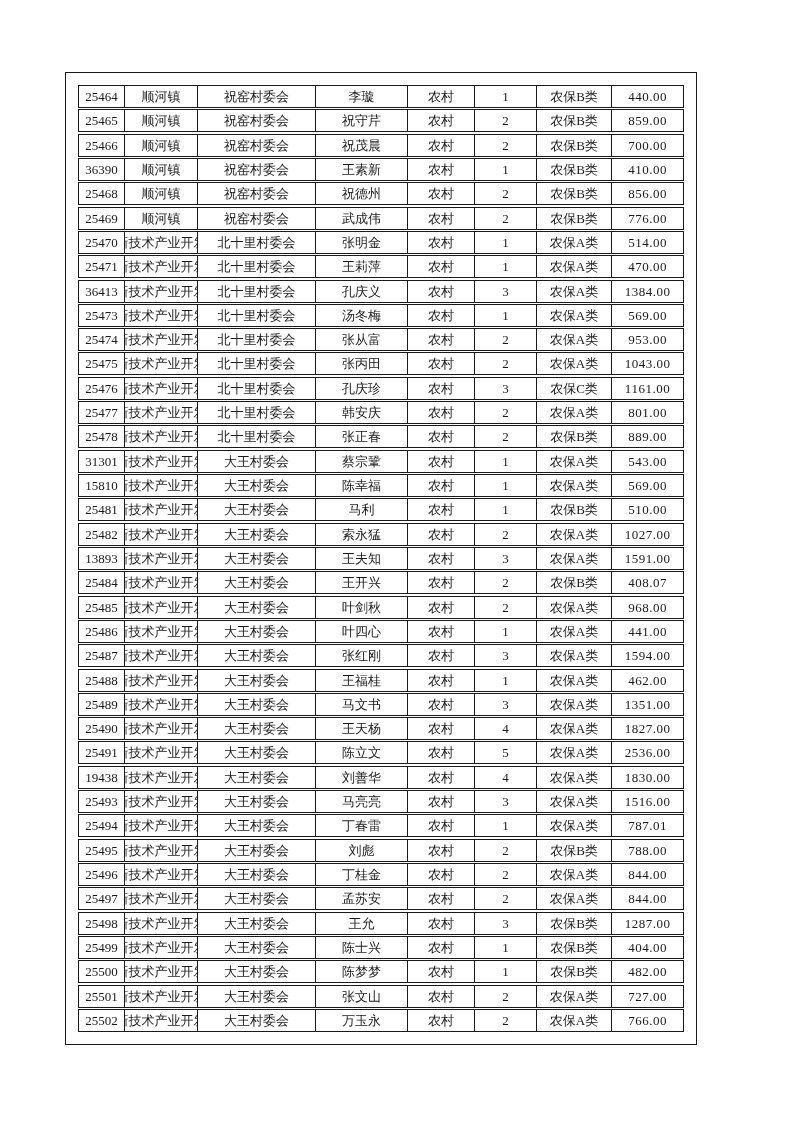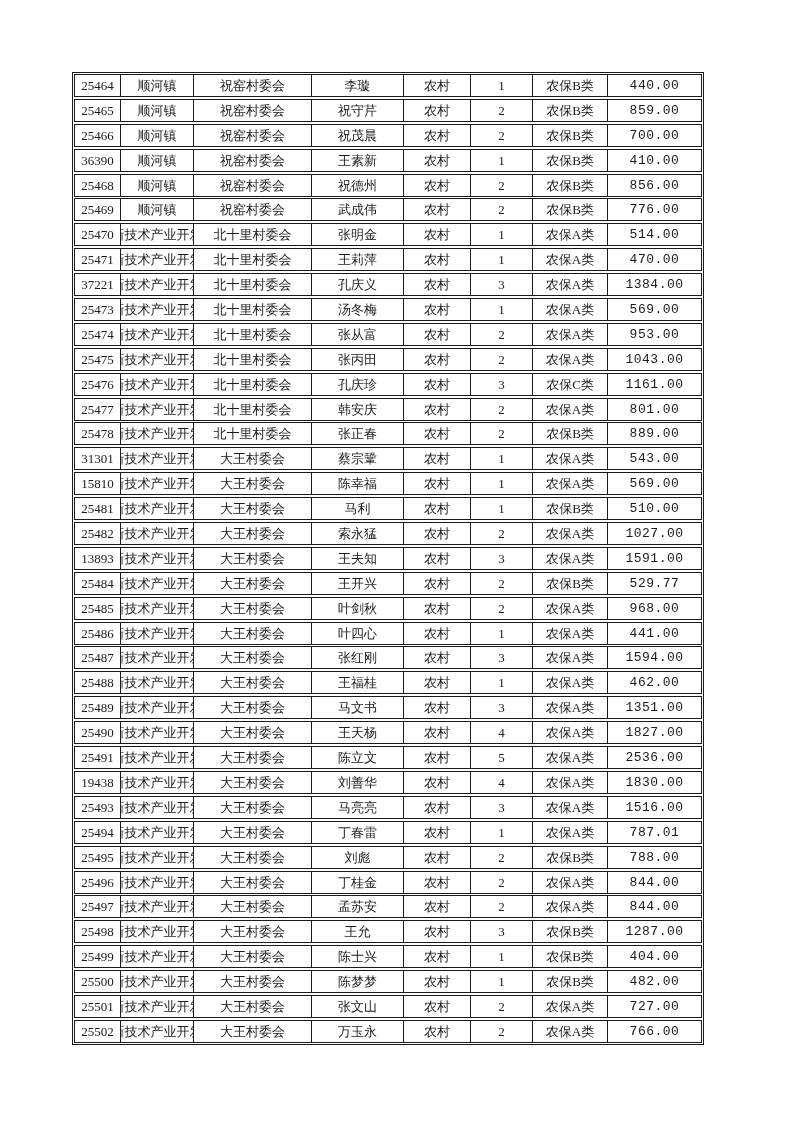--- a/index.html
+++ b/index.html
@@ -17,25 +17,24 @@
   }
   .doc-table {
     position: absolute;
     left: 65px;
     top: 72px;
     width: 632px;
     height: 973px;
     box-sizing: border-box;
     border: 1px solid #1a1a1a;
     background: #ffffff;
-    padding: 1px;
+    padding: 12px;
     display: flex;
     flex-direction: column;
     justify-content: space-between;
-    margin-left: 7px;
   }
   .row {
     display: flex;
     height: 23px;
     box-sizing: border-box;
     border: 1px solid #1a1a1a;
     background: #ffffff;
     flex: 0 0 auto;
   }
   .cell {
@@ -52,21 +51,21 @@
   .cell + .cell {
     border-left: 1px solid #1a1a1a;
   }
   .c-id      { width: 45px; }
   .c-town    { width: 73px; }
   .c-village { width: 118px; text-align: right; }
   .c-name    { width: 92px; }
   .c-type    { width: 67px; }
   .c-count   { width: 62px; }
   .c-cat     { width: 75px; }
-  .c-amount  { flex: 1 1 auto; letter-spacing: 0.5px; font-family: Liberation Mono, monospace; }
+  .c-amount  { flex: 1 1 auto; letter-spacing: 0.5px; }
 </style>
 </head>
 <body>
 
 <div class="doc-table">
   <div class="row">
     <div class="cell c-id">25464</div>
     <div class="cell c-town">顺河镇</div>
     <div class="cell c-village">祝窑村委会</div>
     <div class="cell c-name">李璇</div>
@@ -147,21 +146,21 @@
     <div class="cell c-town">高新技术产业开发区</div>
     <div class="cell c-village">北十里村委会</div>
     <div class="cell c-name">王莉萍</div>
     <div class="cell c-type">农村</div>
     <div class="cell c-count">1</div>
     <div class="cell c-cat">农保A类</div>
     <div class="cell c-amount">470.00</div>
   </div>
 
   <div class="row">
-    <div class="cell c-id">37221</div>
+    <div class="cell c-id">36413</div>
     <div class="cell c-town">高新技术产业开发区</div>
     <div class="cell c-village">北十里村委会</div>
     <div class="cell c-name">孔庆义</div>
     <div class="cell c-type">农村</div>
     <div class="cell c-count">3</div>
     <div class="cell c-cat">农保A类</div>
     <div class="cell c-amount">1384.00</div>
   </div>
 
   <div class="row">
@@ -286,21 +285,21 @@
   </div>
 
   <div class="row">
     <div class="cell c-id">25484</div>
     <div class="cell c-town">高新技术产业开发区</div>
     <div class="cell c-village">大王村委会</div>
     <div class="cell c-name">王开兴</div>
     <div class="cell c-type">农村</div>
     <div class="cell c-count">2</div>
     <div class="cell c-cat">农保B类</div>
-    <div class="cell c-amount">529.77</div>
+    <div class="cell c-amount">408.07</div>
   </div>
 
   <div class="row">
     <div class="cell c-id">25485</div>
     <div class="cell c-town">高新技术产业开发区</div>
     <div class="cell c-village">大王村委会</div>
     <div class="cell c-name">叶剑秋</div>
     <div class="cell c-type">农村</div>
     <div class="cell c-count">2</div>
     <div class="cell c-cat">农保A类</div>

